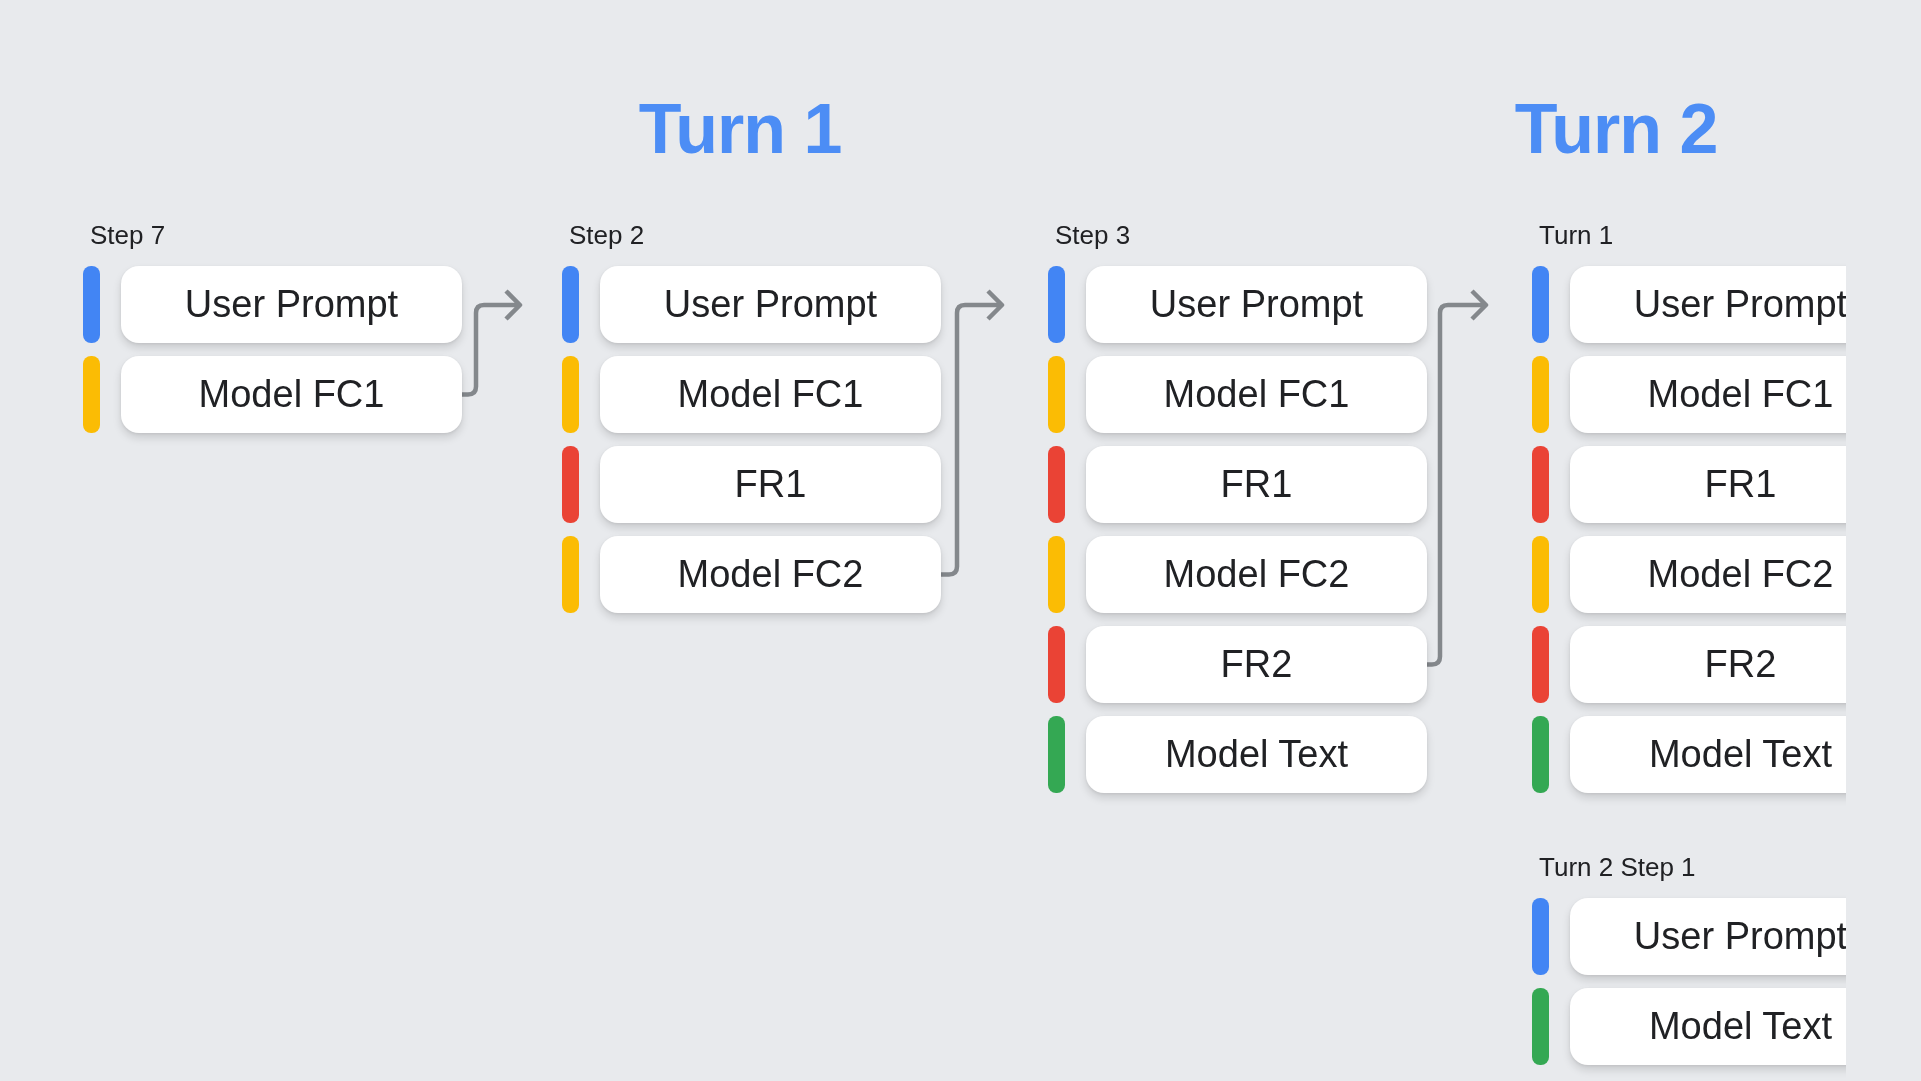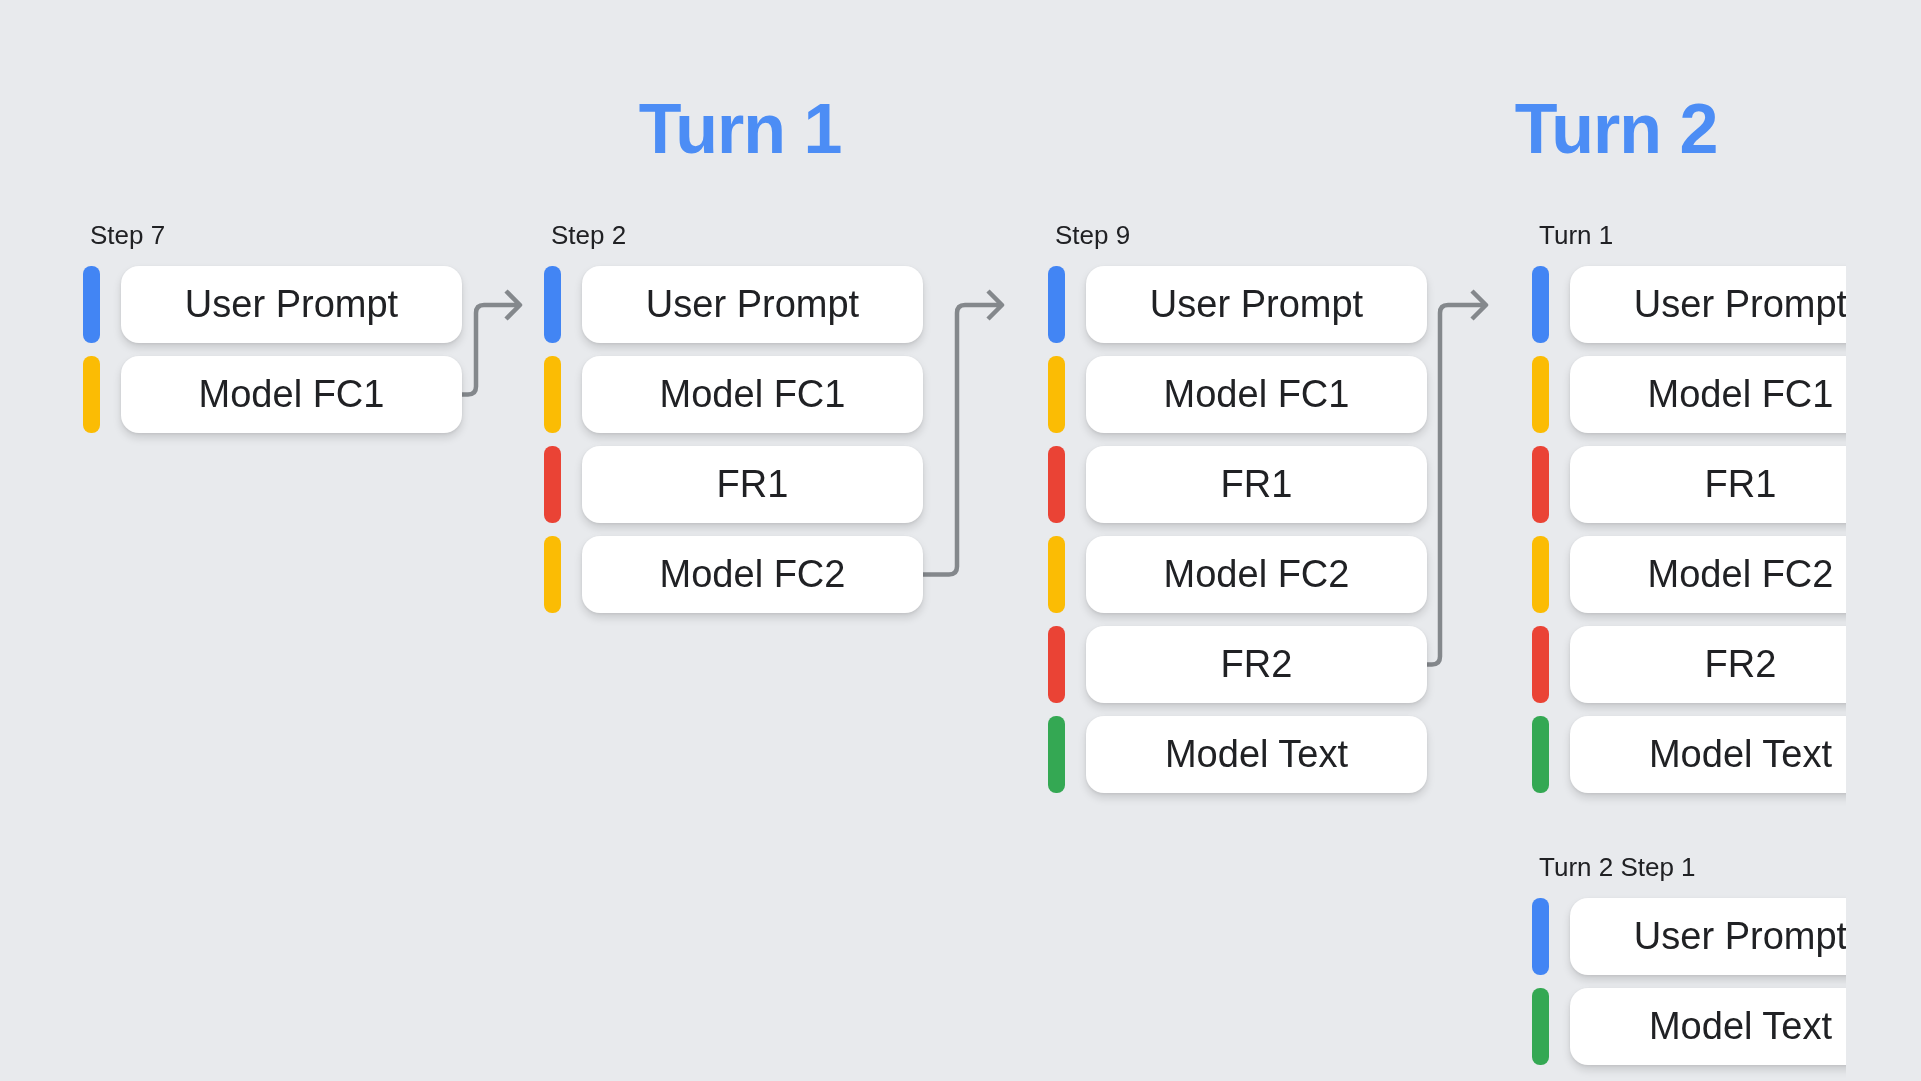--- a/index.html
+++ b/index.html
@@ -21,21 +21,21 @@
   }
   .row { display:flex; margin-bottom:13px;padding-left:36px; }
   .bar { width:17px; height:77px; border-radius:8px; margin-right:21px; flex:none; }
   .box {
     width:341px; height:77px; background:#FFFFFF; border-radius:18px;
     box-shadow:0 5px 9px rgba(0,0,0,0.13), 0 1px 3px rgba(0,0,0,0.07);
     display:flex; align-items:center; justify-content:center;
   }
   .box span { font-size:38px; color:#202124; white-space:nowrap; }
   #col-step1 { left:47px;  top:183px; }
-  #col-step2 { left:508px; top:183px; }
+  #col-step2 { left:526px; top:183px; }
   #col-step3 { left:1012px; top:183px; }
   #col-turn1 { left:1496px; top:183px; }
   #col-turn2step1 { left:1496px; top:815px; }
 </style>
 </head>
 <body>
 
 <div class="canvas" style="background: rgb(232, 234, 237);">
 
   <h1 class="heading" id="heading-turn1" style="color: rgb(76, 141, 245);">Turn 1</h1>
@@ -85,21 +85,21 @@
     </div>
     <div class="row">
       <span class="bar" style="background: rgb(251, 188, 4);"></span>
       <div class="box">
         <span>Model FC2</span>
       </div>
     </div>
   </div>
 
   <div class="column" id="col-step3">
-    <div class="col-label">Step 9</div>
+    <div class="col-label">Step 3</div>
     <div class="row">
       <span class="bar" style="background: rgb(66, 133, 244);"></span>
       <div class="box">
         <span>User Prompt</span>
       </div>
     </div>
     <div class="row">
       <span class="bar" style="background: rgb(251, 188, 4);"></span>
       <div class="box">
         <span>Model FC1</span>

